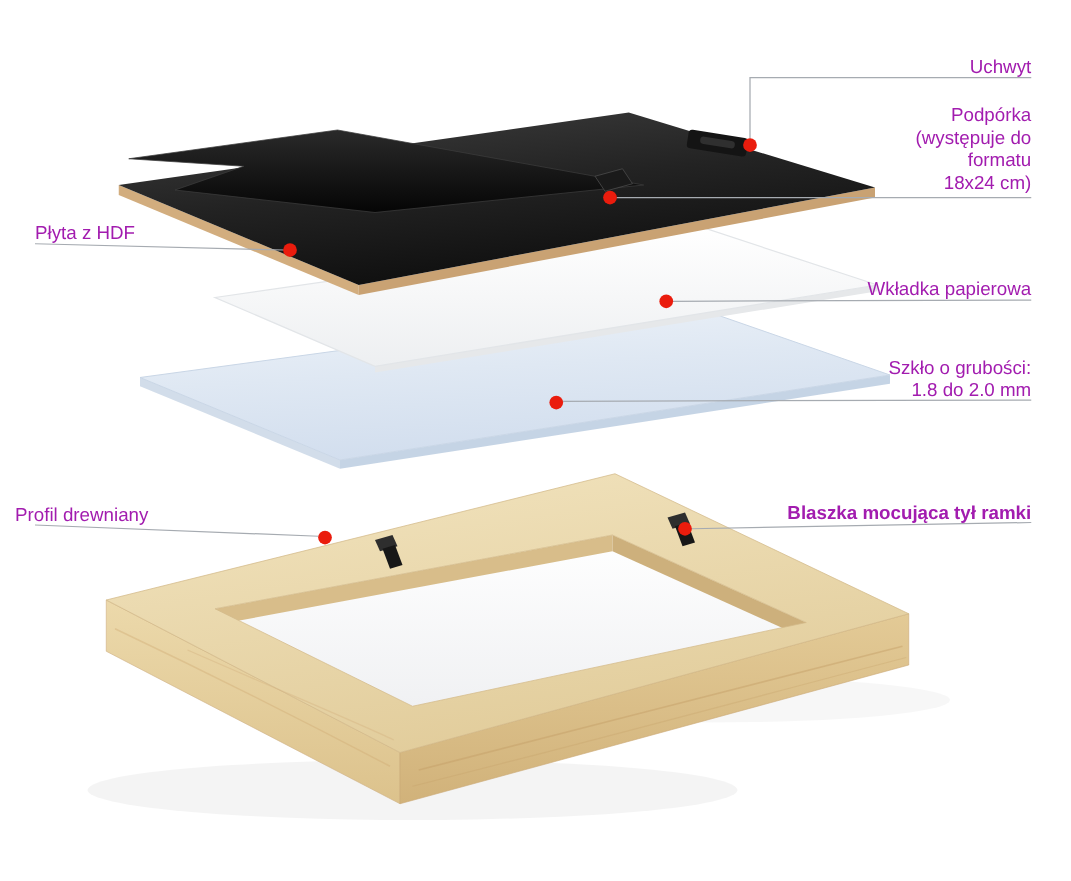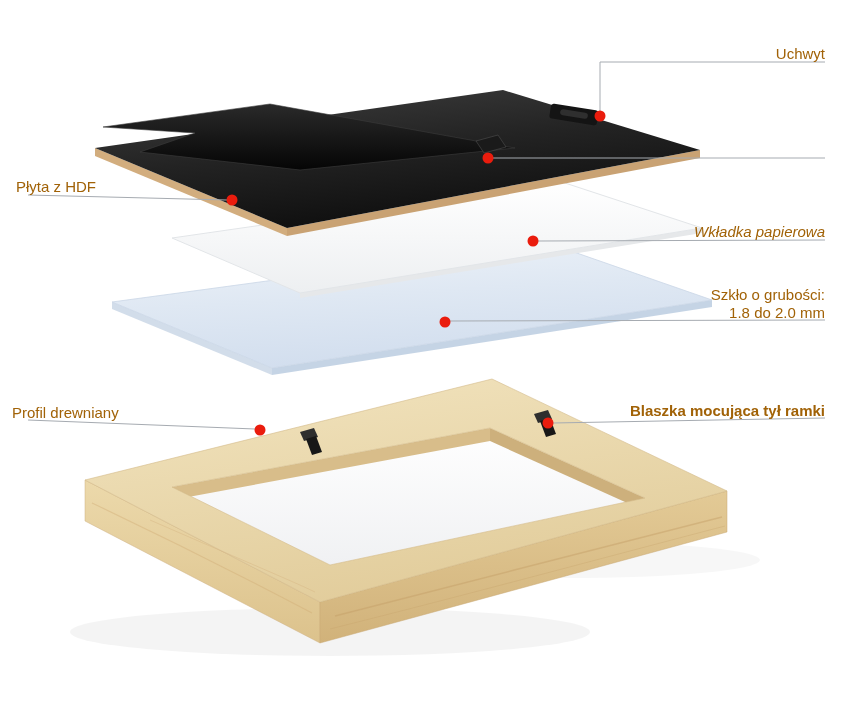--- a/index.html
+++ b/index.html
@@ -5,28 +5,28 @@
   html,body{margin:0;padding:0;}
   body{
     width:857px;height:705px;position:relative;overflow:hidden;
     background:#ffffff;
     font-family:"Liberation Sans",sans-serif;
   }
   .stage{position:absolute;inset:0;}
   .stage svg{position:absolute;left:0;top:0;}
   .label{
     position:absolute;
-    font-size:15px;line-height:18px;color:#a16207;
+    font-size:15px;line-height:18px;color:#a21caf;
     white-space:pre-line;
   }
   .label.right{text-align:right;}
   #lab-uchwyt{top:45px;right:32px;}
   #lab-podporka{top:84px;right:32px;}
-  #lab-plyta{top:178px;left:16px;}
-  #lab-wkladka{top:223px;right:32px;font-style:italic;}
+  #lab-plyta{top:178px;left:28px;}
+  #lab-wkladka{top:223px;right:32px;}
   #lab-szklo{top:286px;right:32px;}
   #lab-profil{top:404px;left:12px;}
   #lab-blaszka{top:402px;right:32px;font-weight:bold;}
 </style>
 </head>
 <body>
 
 <div class="stage">
 
   <svg width="857" height="705" viewBox="0 0 857 705">
@@ -129,19 +129,23 @@
       <circle cx="488" cy="158" r="5.5" fill="#ea1c0d"></circle>
       <circle cx="232" cy="200" r="5.5" fill="#ea1c0d"></circle>
       <circle cx="533" cy="241" r="5.5" fill="#ea1c0d"></circle>
       <circle cx="445" cy="322" r="5.5" fill="#ea1c0d"></circle>
       <circle cx="260" cy="430" r="5.5" fill="#ea1c0d"></circle>
       <circle cx="548" cy="423" r="5.5" fill="#ea1c0d"></circle>
     </g>
   </svg>
 
   <div class="label right" id="lab-uchwyt">Uchwyt</div>
+  <div class="label right" id="lab-podporka">Podpórka
+(występuje do
+formatu
+18x24 cm)</div>
   <div class="label" id="lab-plyta">Płyta z HDF</div>
   <div class="label right" id="lab-wkladka">Wkładka papierowa</div>
   <div class="label right" id="lab-szklo">Szkło o grubości:
 1.8 do 2.0 mm</div>
   <div class="label" id="lab-profil">Profil drewniany</div>
   <div class="label right" id="lab-blaszka">Blaszka mocująca tył ramki</div>
 </div>
 
 </body></html>

